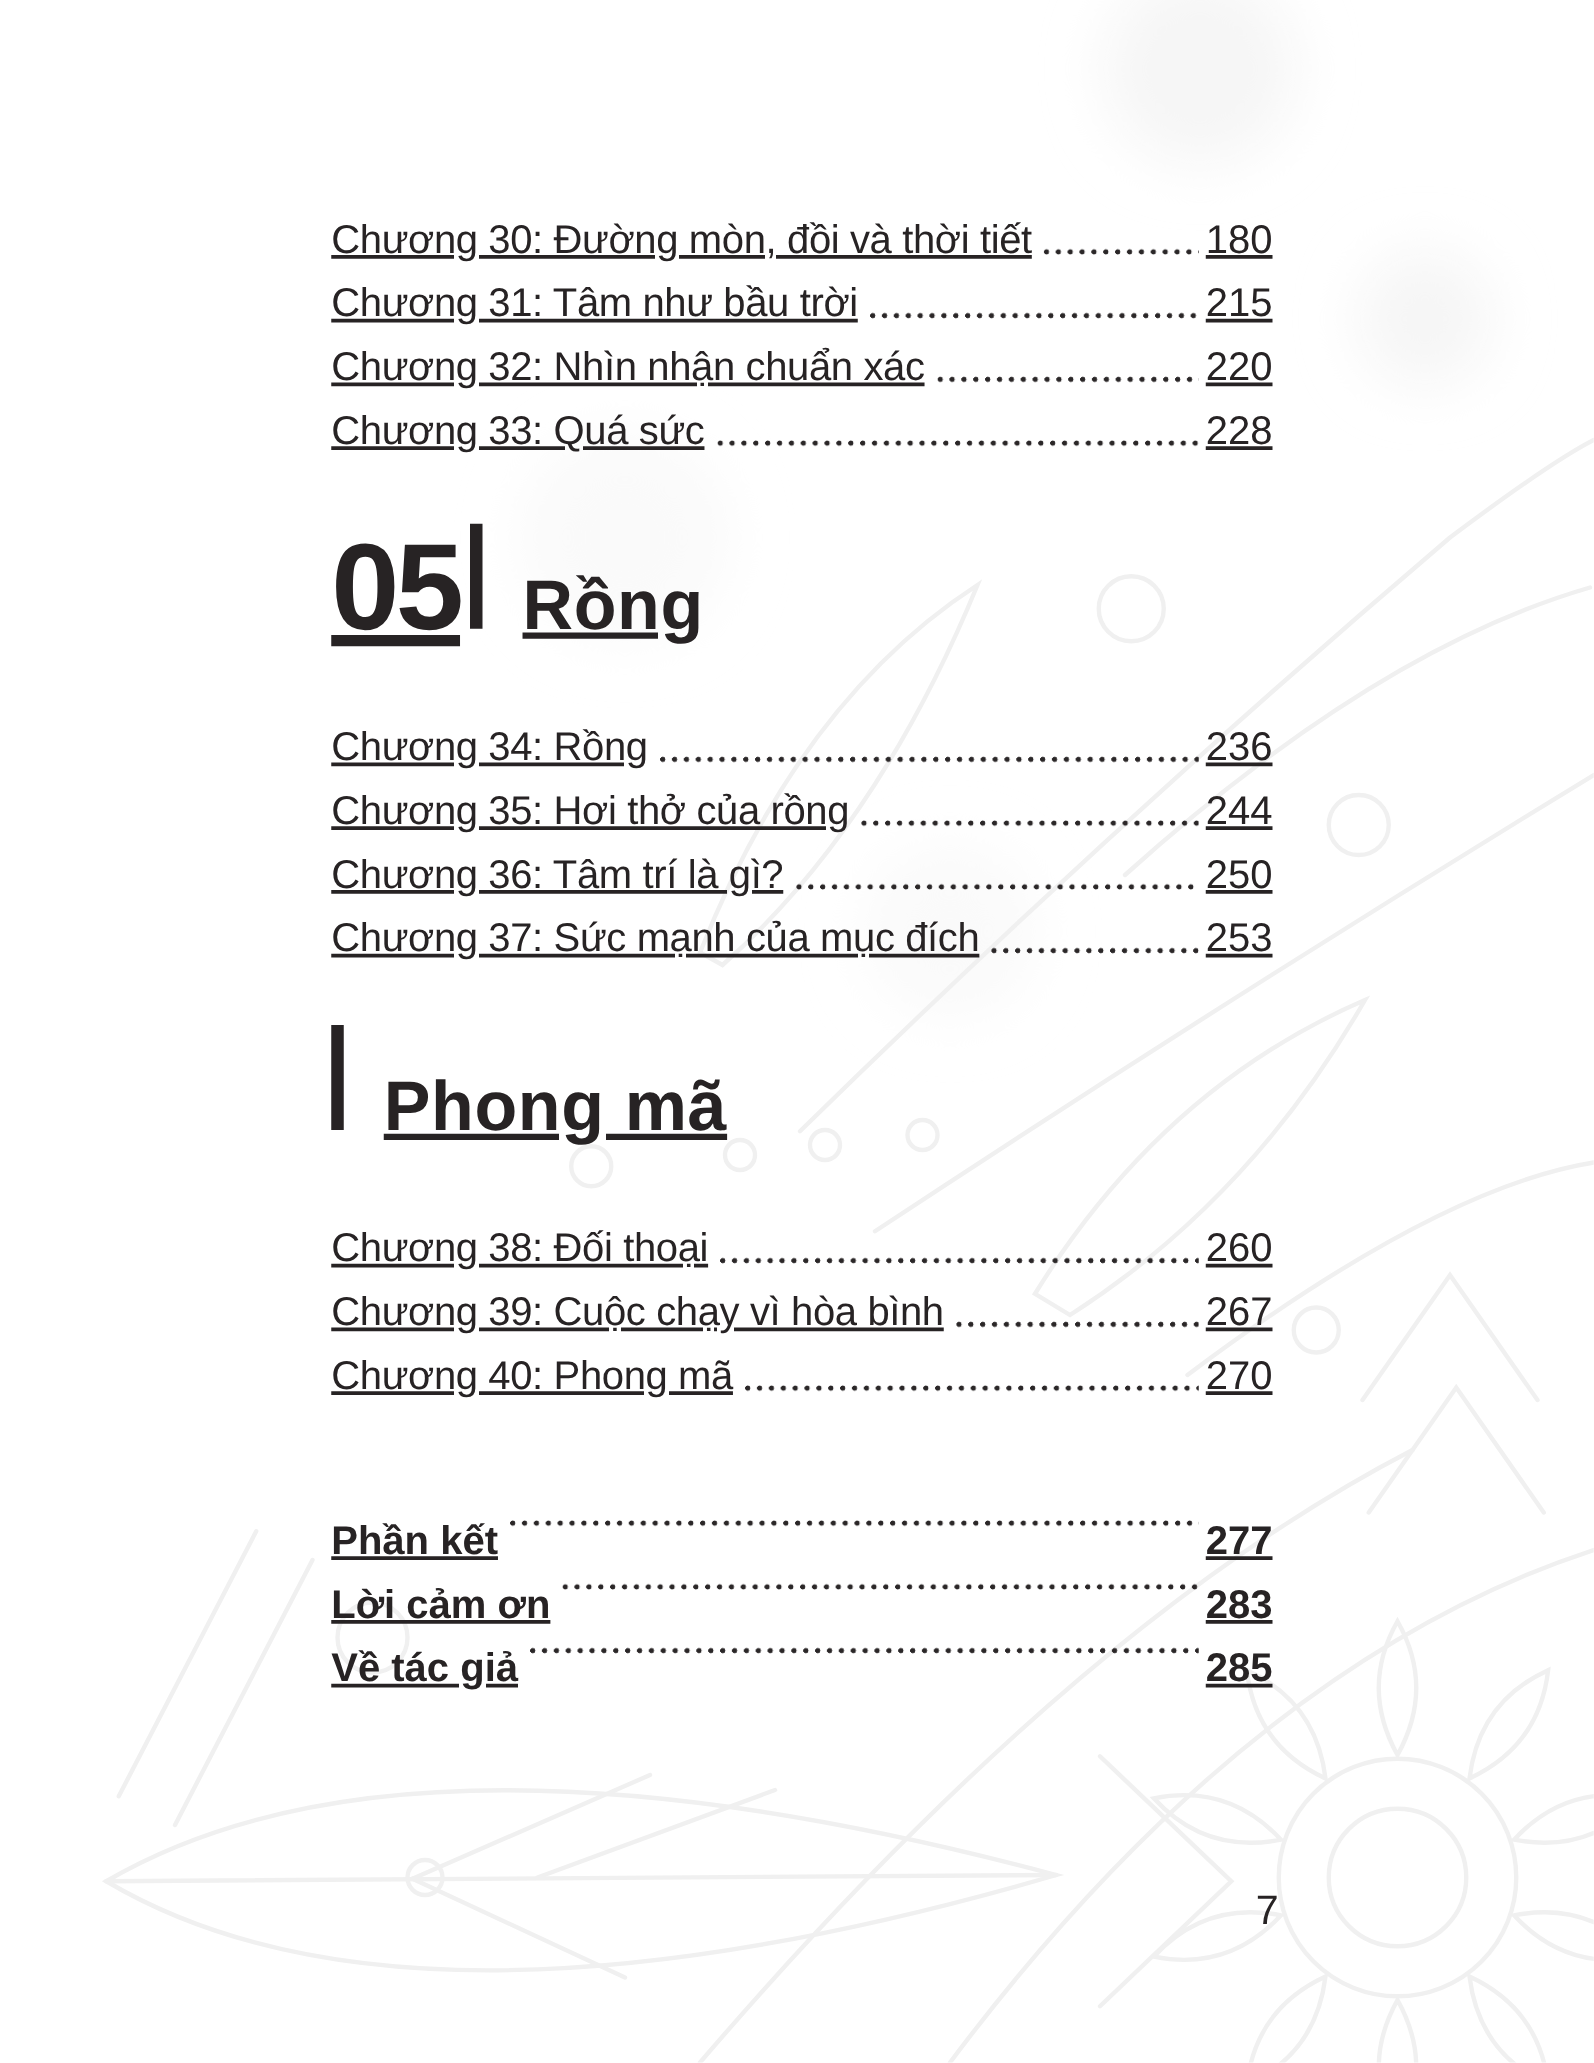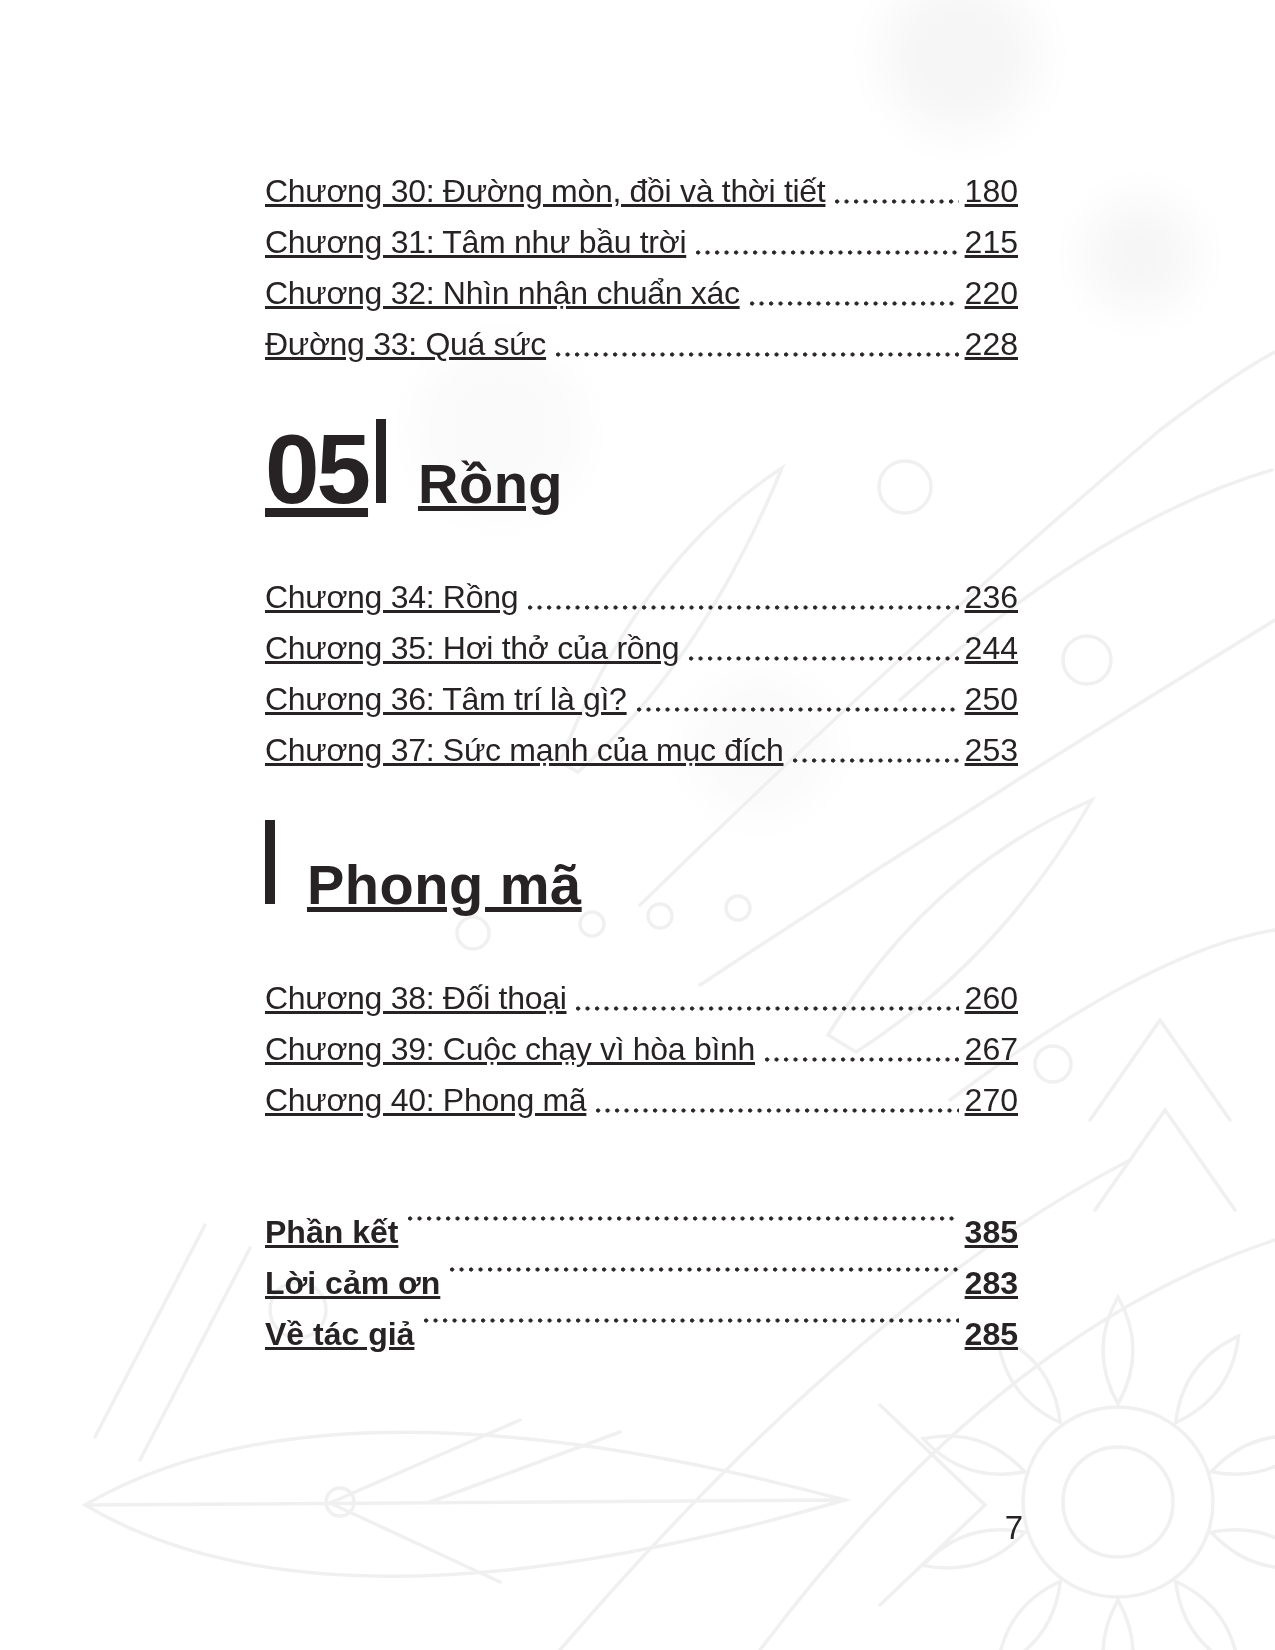--- a/index.html
+++ b/index.html
@@ -169,21 +169,21 @@
       <span class="label">Chương 31: Tâm như bầu trời</span>
       <span class="leader"></span>
       <span class="pg">215</span>
     </div>
     <div class="toc-row">
       <span class="label">Chương 32: Nhìn nhận chuẩn xác</span>
       <span class="leader"></span>
       <span class="pg">220</span>
     </div>
     <div class="toc-row">
-      <span class="label">Đường 33: Quá sức</span>
+      <span class="label">Chương 33: Quá sức</span>
       <span class="leader"></span>
       <span class="pg">228</span>
     </div>
   </div>
 
   <div class="section-header s05">
     <span class="sec-num">05</span>
     <span class="sec-bar"></span>
     <span class="sec-title">Rồng</span>
   </div>
@@ -231,21 +231,21 @@
       <span class="label">Chương 40: Phong mã</span>
       <span class="leader"></span>
       <span class="pg">270</span>
     </div>
   </div>
 
   <div class="toc-group back">
     <div class="toc-row bold">
       <span class="label">Phần kết</span>
       <span class="leader"></span>
-      <span class="pg">385</span>
+      <span class="pg">277</span>
     </div>
     <div class="toc-row bold">
       <span class="label">Lời cảm ơn</span>
       <span class="leader"></span>
       <span class="pg">283</span>
     </div>
     <div class="toc-row bold">
       <span class="label">Về tác giả</span>
       <span class="leader"></span>
       <span class="pg">285</span>

